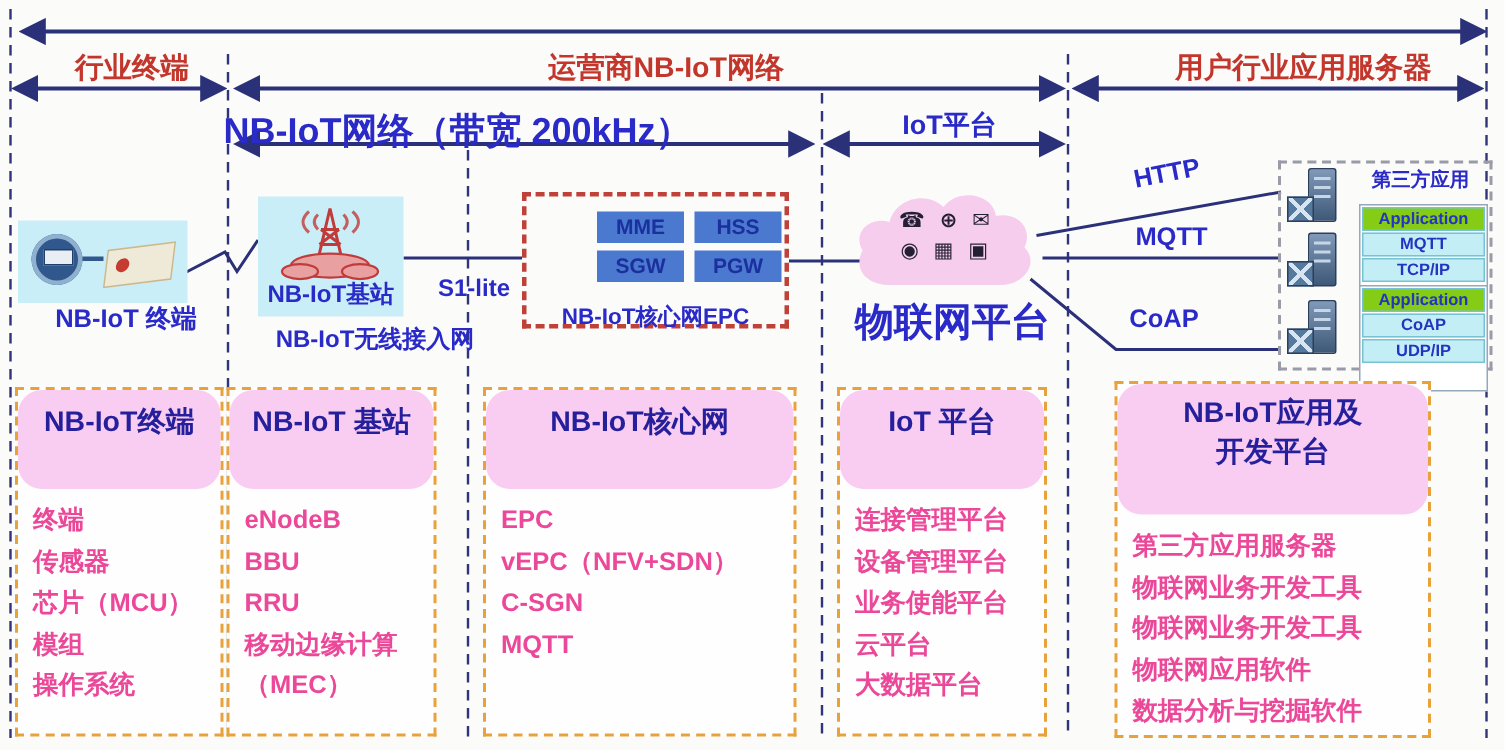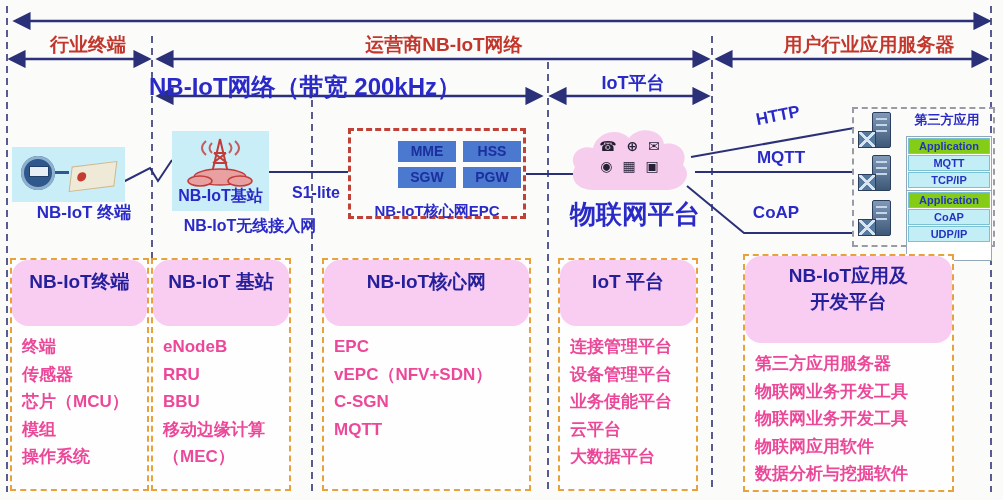--- a/index.html
+++ b/index.html
@@ -217,22 +217,22 @@
       <li>传感器</li>
       <li>芯片（MCU）</li>
       <li>模组</li>
       <li>操作系统</li>
     </ul>
   </div>
   <div class="col col2">
     <div class="col-header">NB-IoT 基站</div>
     <ul class="col-items">
       <li>eNodeB</li>
+      <li>BBU</li>
       <li>RRU</li>
-      <li>BBU</li>
       <li>移动边缘计算
 （MEC）</li>
     </ul>
   </div>
   <div class="col col3">
     <div class="col-header">NB-IoT核心网</div>
     <ul class="col-items">
       <li>EPC</li>
       <li>vEPC（NFV+SDN）</li>
       <li>C-SGN</li>

